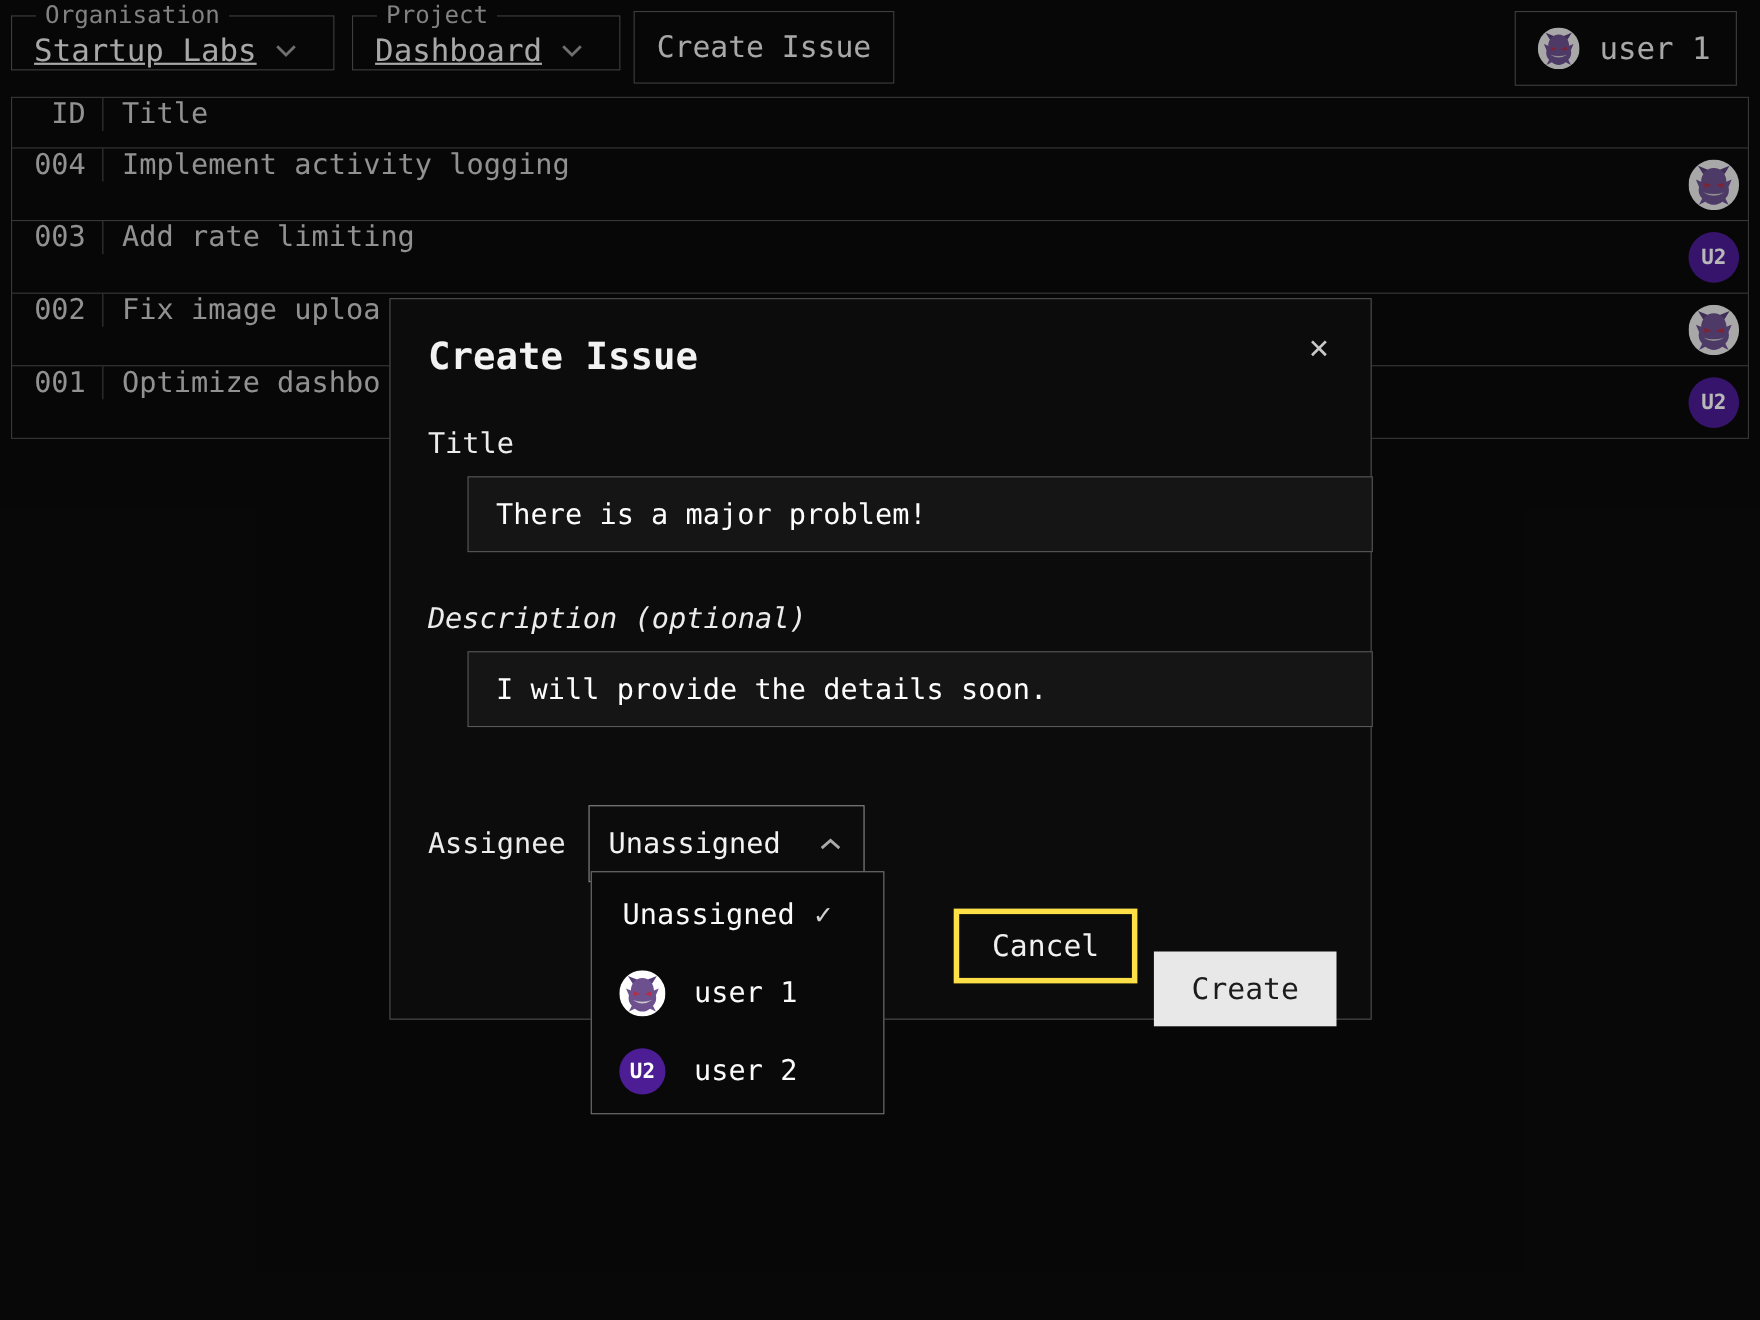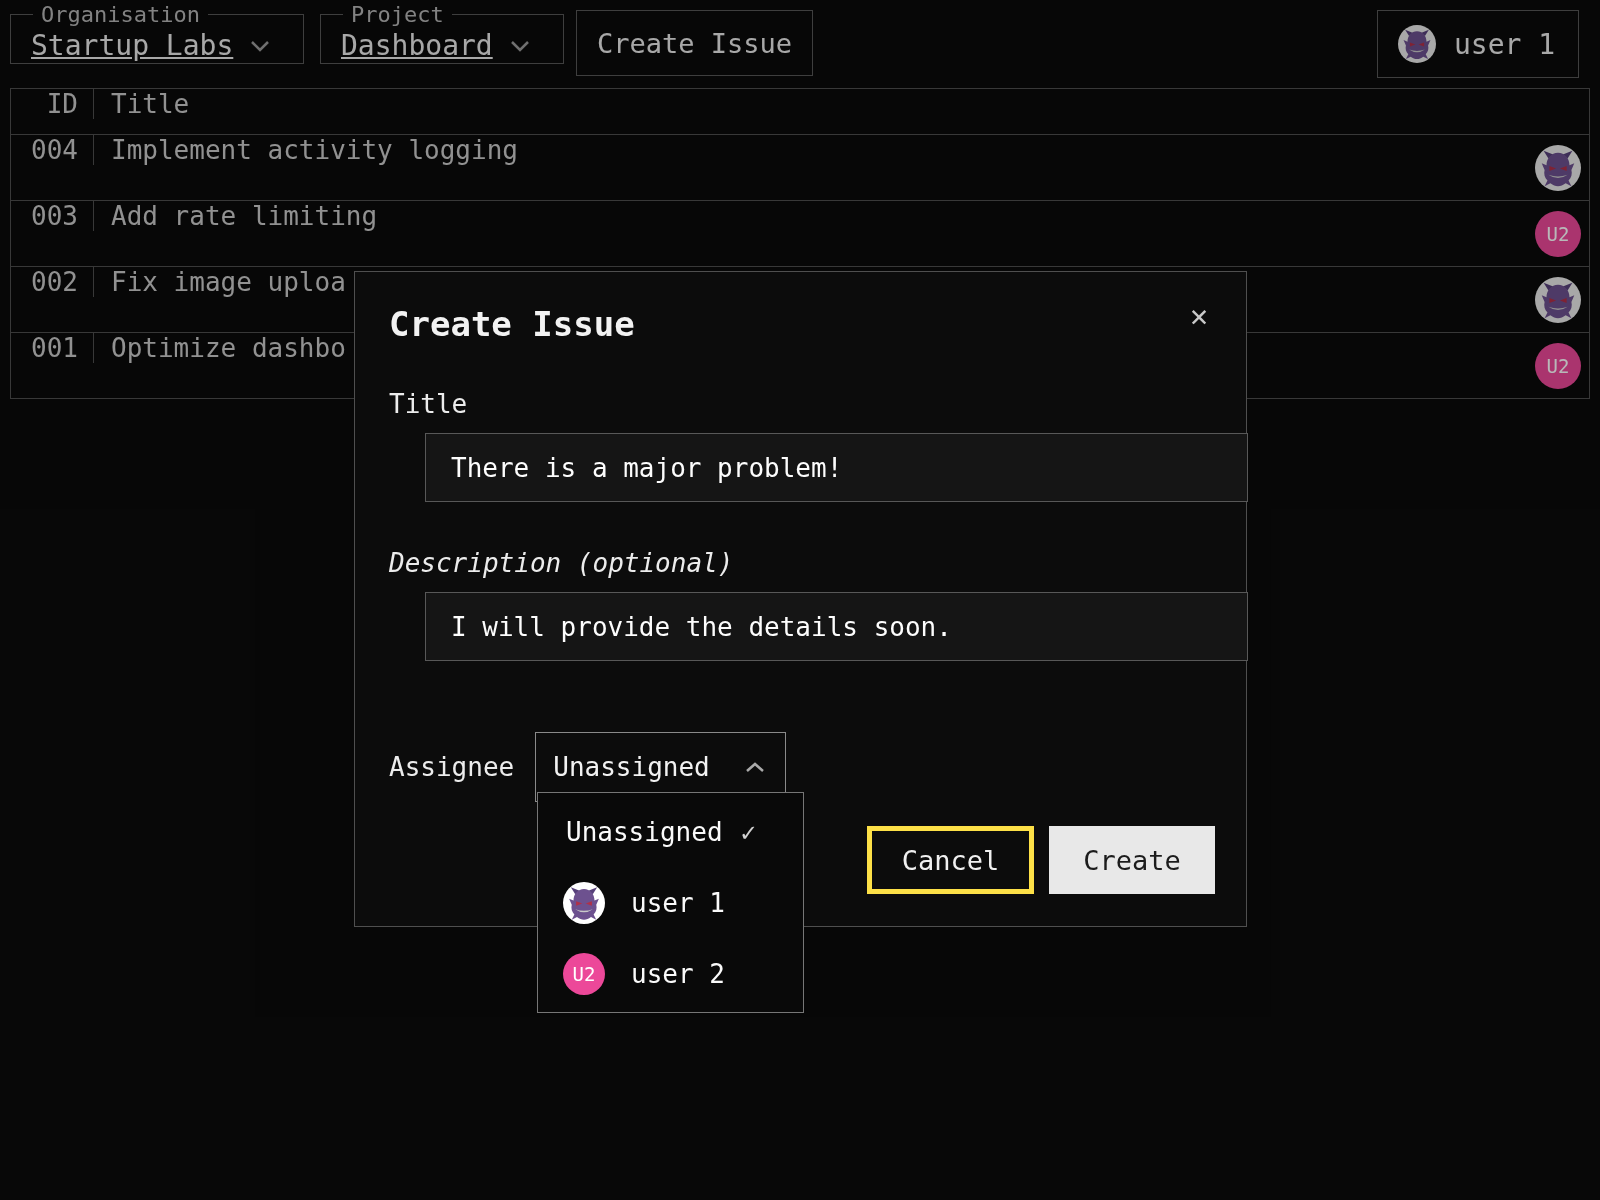--- a/index.html
+++ b/index.html
@@ -44,35 +44,35 @@
   .lab2{margin-top:46px;font-style:italic;}
   .tinput{display:block;width:100%;box-sizing:border-box;height:69px;margin-top:14px;
           background:#151515;border:1px solid #585858;color:#fdfdfd;
           font-size:26px;font-family:inherit;padding:0 25px;margin-left:36px;}
   .arow{display:flex;align-items:center;gap:21px;margin-top:71px;}
   .dd-btn{width:251px;height:70px;box-sizing:border-box;background:transparent;
           border:1px solid #8a8a8a;color:#f2f2f2;font-size:26px;font-family:inherit;
           display:flex;align-items:center;justify-content:space-between;padding:0 18px 0 17px;}
   .btn{position:absolute;top:554px;height:68px;font-size:27px;font-family:inherit;}
   .btn-cancel{left:512px;width:167px;background:transparent;border:5px solid #fde047;color:#f0f0f0;}
-  .btn-create{left:694px;width:166px;background:#e8e8e8;border:none;color:#1c1c1c;}
+  .btn-create{left:694px;width:166px;background:#e8e8e8;border:none;color:#1c1c1c;margin-top:39px;}
 
   
   .menu{position:absolute;left:537px;top:792px;width:267px;height:221px;z-index:15;
         box-sizing:border-box;background:#090909;border:1px solid #767676;
         display:flex;flex-direction:column;justify-content:space-evenly;}
   .mitem{display:flex;align-items:center;font-size:26px;color:#fafafa;height:65px;}
   .mi-unassigned{padding-left:28px;gap:18px;}
   .mi-user{padding-left:25px;gap:26px;}
   .check{color:#d0d0d0;font-size:26px;}
   .av42{width:42px;height:42px;flex:0 0 42px;}
 
   
-  .u2badge{border-radius:50%;background:#ec4899;color:#ffffff;display:flex;
-           align-items:center;justify-content:center;font-size:19px;font-weight:normal;
+  .u2badge{border-radius:50%;background:#4c1d95;color:#ffffff;display:flex;
+           align-items:center;justify-content:center;font-size:19px;font-weight:bold;
            width:100%;height:100%;box-sizing:border-box;}
   svg{display:block;}
 </style>
 </head>
 <body>
 
 <div class="stage">
 
   <fieldset class="fs fs-org">
     <legend>Organisation</legend>

